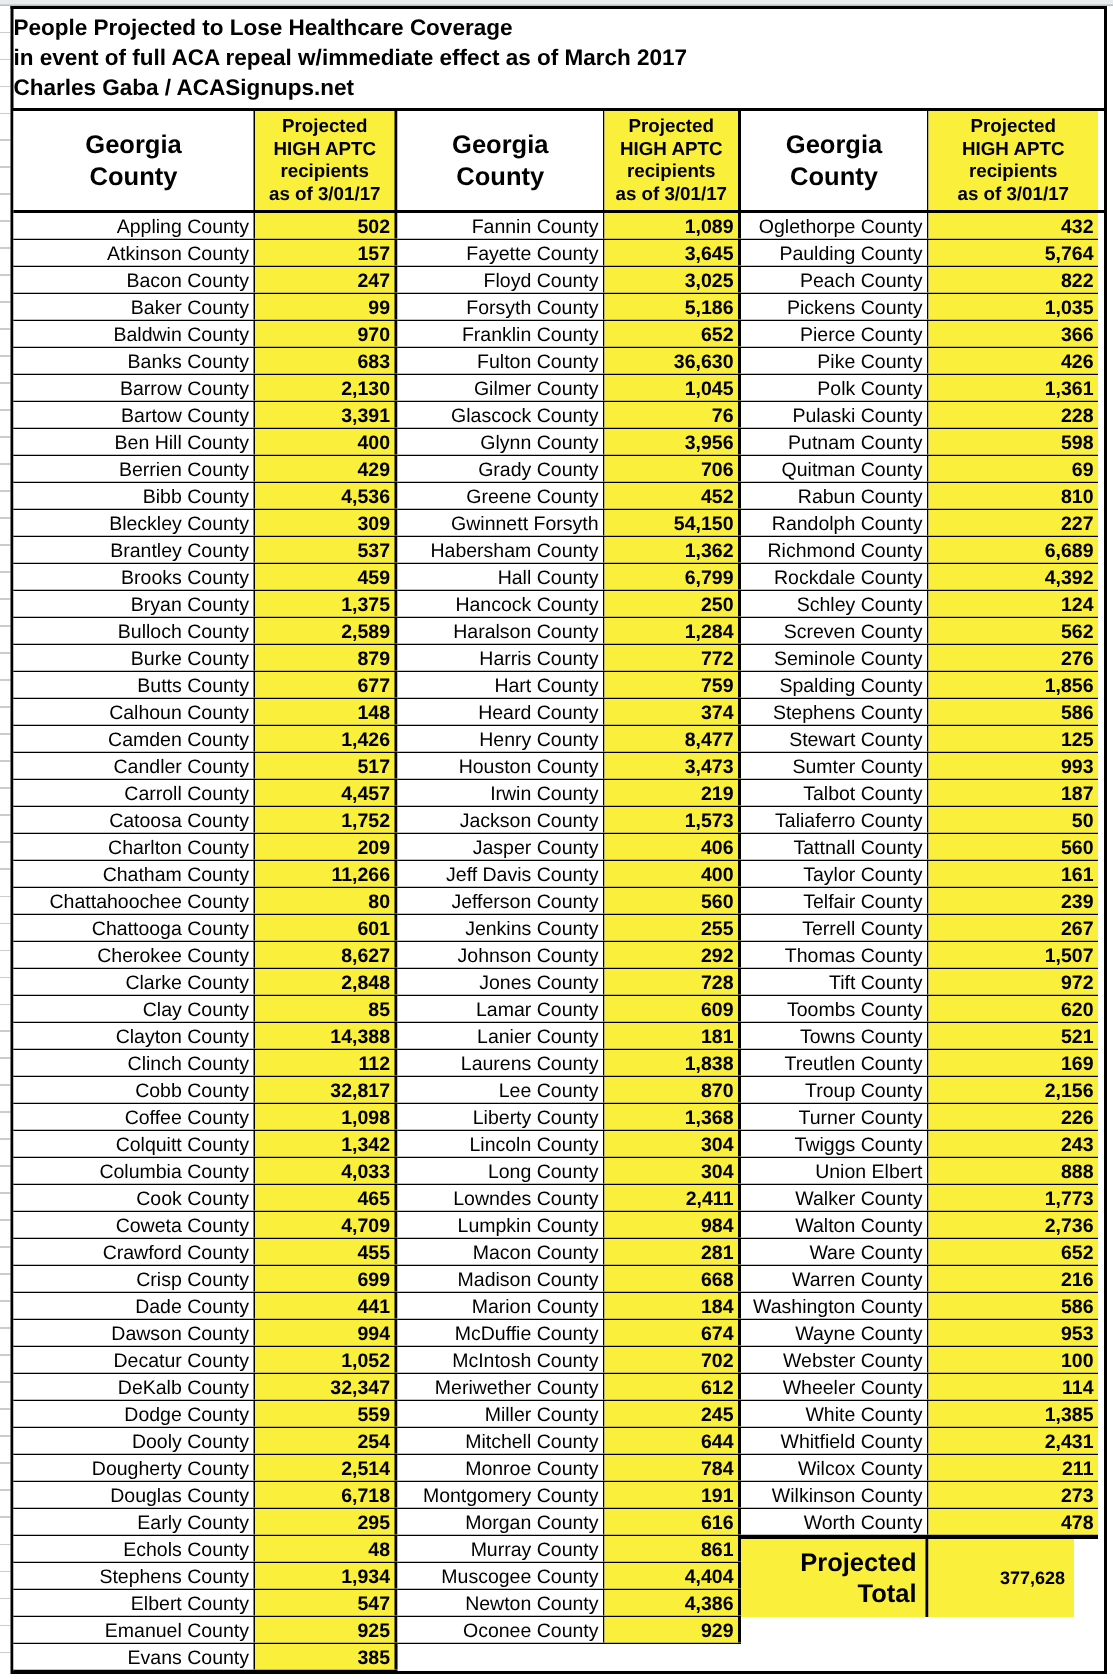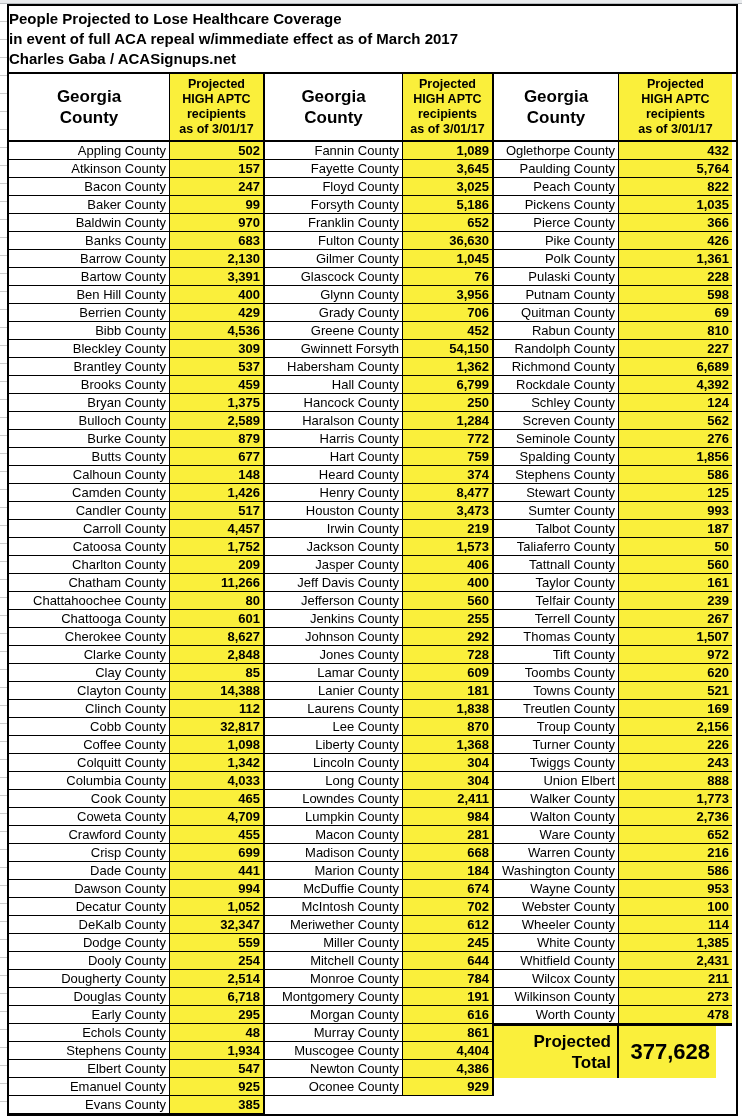--- a/index.html
+++ b/index.html
@@ -51,21 +51,21 @@
   [data-col="2"] .w-name { width:125px; } [data-col="2"] .w-val { width:113px; }
   .trow { display:flex; height:54px; box-sizing:border-box; border-top:2px solid var(--bd); }
   .tlabel {
     box-sizing:border-box; width:125px; border-right:2px solid var(--bd);
     background:var(--hl); font-weight:bold; font-size:17px; line-height:21px;
     text-align:right; padding-right:6px; display:flex; flex-direction:column;
     justify-content:center; white-space:pre-line;
   }
   .tvalue {
     box-sizing:border-box; width:97px; background:var(--hl); font-weight:bold;
-    font-size:22px; display:flex; align-items:center; justify-content:flex-end;
+    font-size:12px; display:flex; align-items:center; justify-content:flex-end;
     padding-right:6px;
   }
 </style>
 </head>
 <body>
 
 <div class="top-strip"></div>
 <div class="left-strip"></div>
 
 <div class="sheet">

